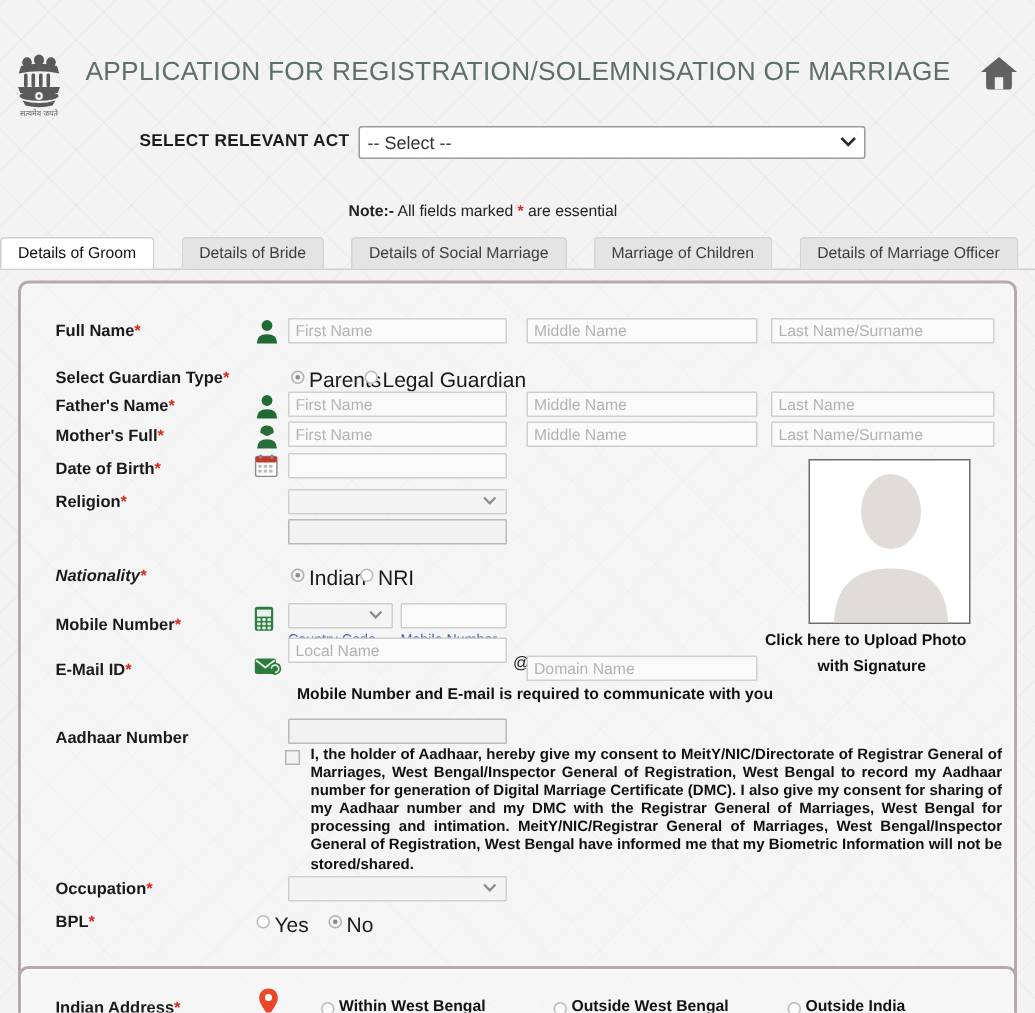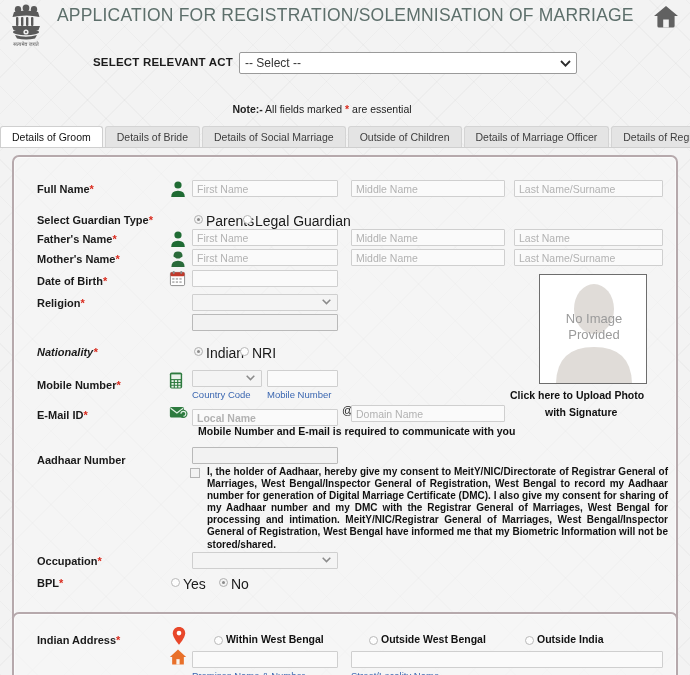--- a/index.html
+++ b/index.html
@@ -17,21 +17,21 @@
     position:absolute; inset:0;
     background-color:#f3f3f3;
     background-image:
       repeating-linear-gradient(45deg, rgba(0,0,0,0.022) 0 1px, transparent 1px 26px),
       repeating-linear-gradient(-45deg, rgba(0,0,0,0.022) 0 1px, transparent 1px 26px);
     z-index:0;
   }
   .wrap { position:relative; z-index:1; width:690px; height:675px; }
 
   
-  .header { position:relative; height:50px; }
+  .header { position:relative; height:50px;margin-top:32px; }
   .emblem { position:absolute; left:4px; top:2px; width:44px; height:46px; }
   .page-title {
     position:absolute; left:57px; top:5px;
     font-size:17.5px; letter-spacing:.2px;
     color:#5d6f6b; font-weight:400;
     white-space:nowrap;
   }
   .home-icon { position:absolute; right:10px; top:3px; width:28px; height:26px; cursor:pointer; }
 
   
@@ -63,21 +63,21 @@
   .tabs {
     position:absolute; left:0; top:127px; width:690px; height:21px;
     display:flex; align-items:flex-end;
     border-bottom:1px solid #cfcfcf;
   }
   .tab {
     height:21px; line-height:21px;
     padding:0 11px; font-size:10.5px; color:#3d3d3d;
     background:#e4e4e4; border:1px solid #d4d4d4; border-bottom:none;
     border-top-left-radius:3px; border-top-right-radius:3px;
-    margin-right:2px; white-space:nowrap; cursor:pointer;
+    margin-right:18px; white-space:nowrap; cursor:pointer;
   }
   .tab.active { background:#ffffff; color:#111; border-color:#cfcfcf; }
 
   
   .panel {
     position:absolute; left:12px; width:666px;
     background:rgba(246,246,246,0.55);
     border:2px solid #b6a9ac; border-radius:7px;
     box-shadow: inset 0 0 0 1px rgba(255,255,255,.6);
   }
@@ -204,21 +204,21 @@
   </div>
 
   <div class="note">
     <b>Note:-</b><span> All fields marked </span><span class="req">*</span><span> are essential</span>
   </div>
 
   <div class="tabs">
     <div class="tab active">Details of Groom</div>
     <div class="tab">Details of Bride</div>
     <div class="tab">Details of Social Marriage</div>
-    <div class="tab">Outside of Children</div>
+    <div class="tab">Marriage of Children</div>
     <div class="tab">Details of Marriage Officer</div>
     <div class="tab">Details of Registration</div>
   </div>
 
   <div class="panel" id="groom-panel">
 
     <div class="lbl" style="top:26px;">
       <span>Full Name</span><span class="req">*</span>
     </div>
     <div class="icon-slot" style="top:23px;">
@@ -246,21 +246,21 @@
       <svg viewBox="0 0 18 18" width="18" height="18">
         <circle cx="9" cy="5" r="3.6" fill="#1f6b33"></circle>
         <path d="M2.2 17 q0 -6.2 6.8 -6.2 q6.8 0 6.8 6.2 z" fill="#1f6b33"></path>
       </svg>
     </div>
     <input class="txt" style="left: 178px; top: 72px; width: 146px;" value="" placeholder="First Name">
     <input class="txt" style="left: 337px; top: 72px; width: 154px;" value="" placeholder="Middle Name">
     <input class="txt" style="left: 500px; top: 72px; width: 149px;" value="" placeholder="Last Name">
 
     <div class="lbl" style="top:96px;">
-      <span>Mother's Name</span><span class="req">*</span>
+      <span>Mother's Full</span><span class="req">*</span>
     </div>
     <div class="icon-slot" style="top:93px;">
       <svg viewBox="0 0 18 18" width="18" height="18">
         <path d="M4.5 6 q0 -4.4 4.5 -4.4 q4.5 0 4.5 4.4 q0 1.2 -1.2 1.2 l-6.6 0 q-1.2 0 -1.2 -1.2 z" fill="#2a6b3a"></path>
         <circle cx="9" cy="5.4" r="3.2" fill="#2a6b3a"></circle>
         <path d="M2.4 17 q0 -6.2 6.6 -6.2 q6.6 0 6.6 6.2 z" fill="#2a6b3a"></path>
       </svg>
     </div>
     <input class="txt" style="left: 178px; top: 92px; width: 146px;" value="" placeholder="First Name">
     <input class="txt" style="left: 337px; top: 92px; width: 154px;" value="" placeholder="Middle Name">
@@ -340,21 +340,21 @@
       <span>E-Mail ID</span><span class="req">*</span>
     </div>
     <div class="icon-slot" style="top:248px;">
       <svg viewBox="0 0 20 16" width="19" height="15">
         <rect x="0.8" y="2.2" width="15" height="11" rx="1.6" fill="#2d7a3e"></rect>
         <path d="M1.6 3.4 L8.3 8.6 L15 3.4" fill="none" stroke="#dff0e2" stroke-width="1.3"></path>
         <circle cx="15.2" cy="9.4" r="4.4" fill="#2d7a3e"></circle>
         <path d="M12.6 9.4 a2.6 2.6 0 1 1 2.6 2.6" fill="none" stroke="#dff0e2" stroke-width="1.2"></path>
       </svg>
     </div>
-    <input class="txt" style="left: 178px; top: 252px; width: 146px; font-weight: bold;" value="" placeholder="Local Name">
+    <input class="txt" style="left: 178px; top: 236px; width: 146px;" value="" placeholder="Local Name">
     <div class="radio-lbl" style="left:328px; top:247px; font-size:11px;">@</div>
     <input class="txt" style="left: 337px; top: 248px; width: 154px;" value="" placeholder="Domain Name">
 
     <div class="hint-bold" style="left:184px; top:268px;">Mobile Number and E-mail is required to communicate with you</div>
 
     <div class="lbl" style="top:297px;">
       <span>Aadhaar Number</span><span class="req"></span>
     </div>
     <input class="txt" style="left: 178px; top: 290px; width: 146px; background: rgb(242, 242, 242); border-color: rgb(185, 185, 185);" value="">
 
@@ -379,24 +379,20 @@
     <div class="radio-dot" style="left:157px; top:421px;"></div>
     <div class="radio-lbl" style="left:169px; top:419px;">Yes</div>
     <div class="radio-dot on" style="left:205px; top:421px;"></div>
     <div class="radio-lbl" style="left:217px; top:419px;">No</div>
 
     <div class="photo-box">
       <svg class="photo-silhouette" viewBox="0 0 108 110">
         <ellipse cx="54" cy="34" rx="20" ry="25" fill="#e0dcd8"></ellipse>
         <path d="M16 110 q0 -38 38 -38 q38 0 38 38 z" fill="#e0dcd8"></path>
       </svg>
-      <div class="photo-text">
-        <div>No Image</div>
-        <div>Provided</div>
-      </div>
     </div>
     <div class="upload-l1" style="left:496px; top:232px;">Click here to Upload Photo</div>
     <div class="upload-l2" style="left:531px; top:249px;text-align:right;">with Signature</div>
   </div>
 
   <div class="panel" id="address-panel">
     <div class="addr-lbl">
       <span>Indian Address</span><span class="req">*</span>
     </div>
 

